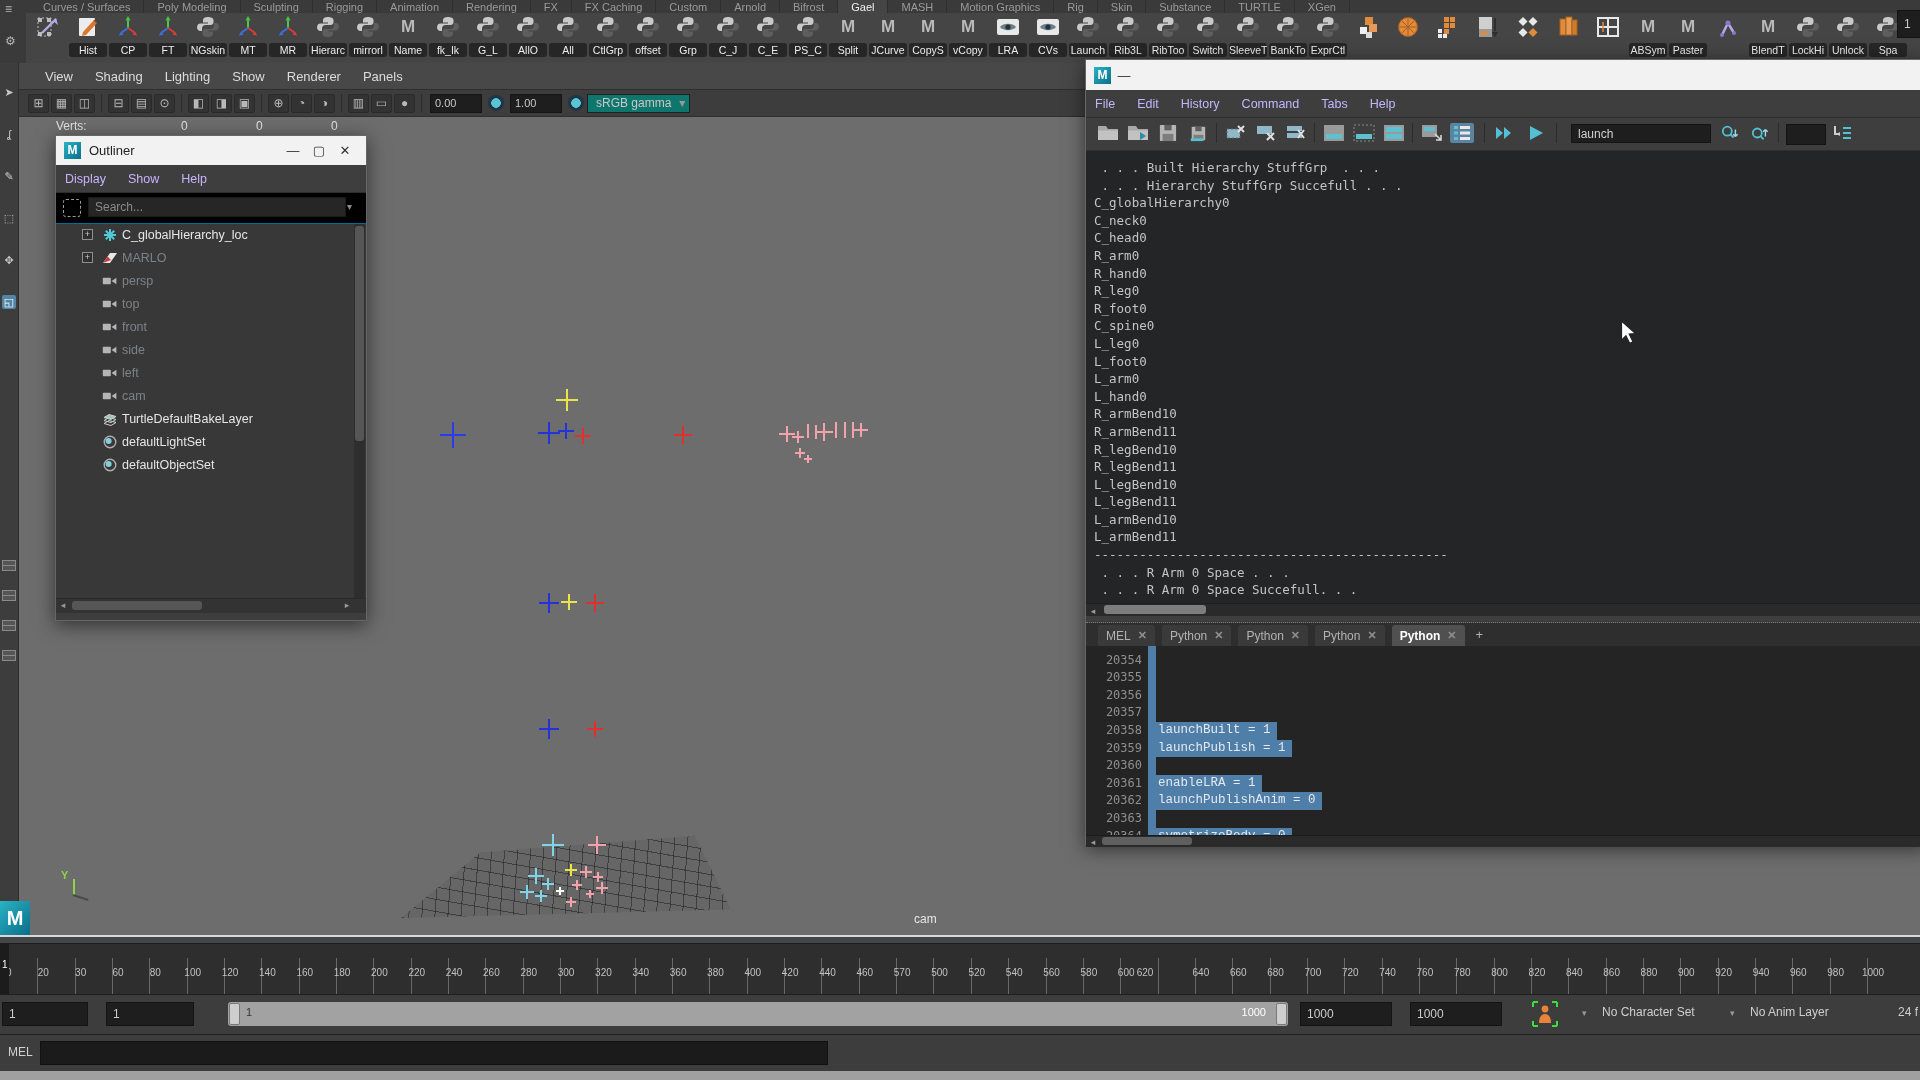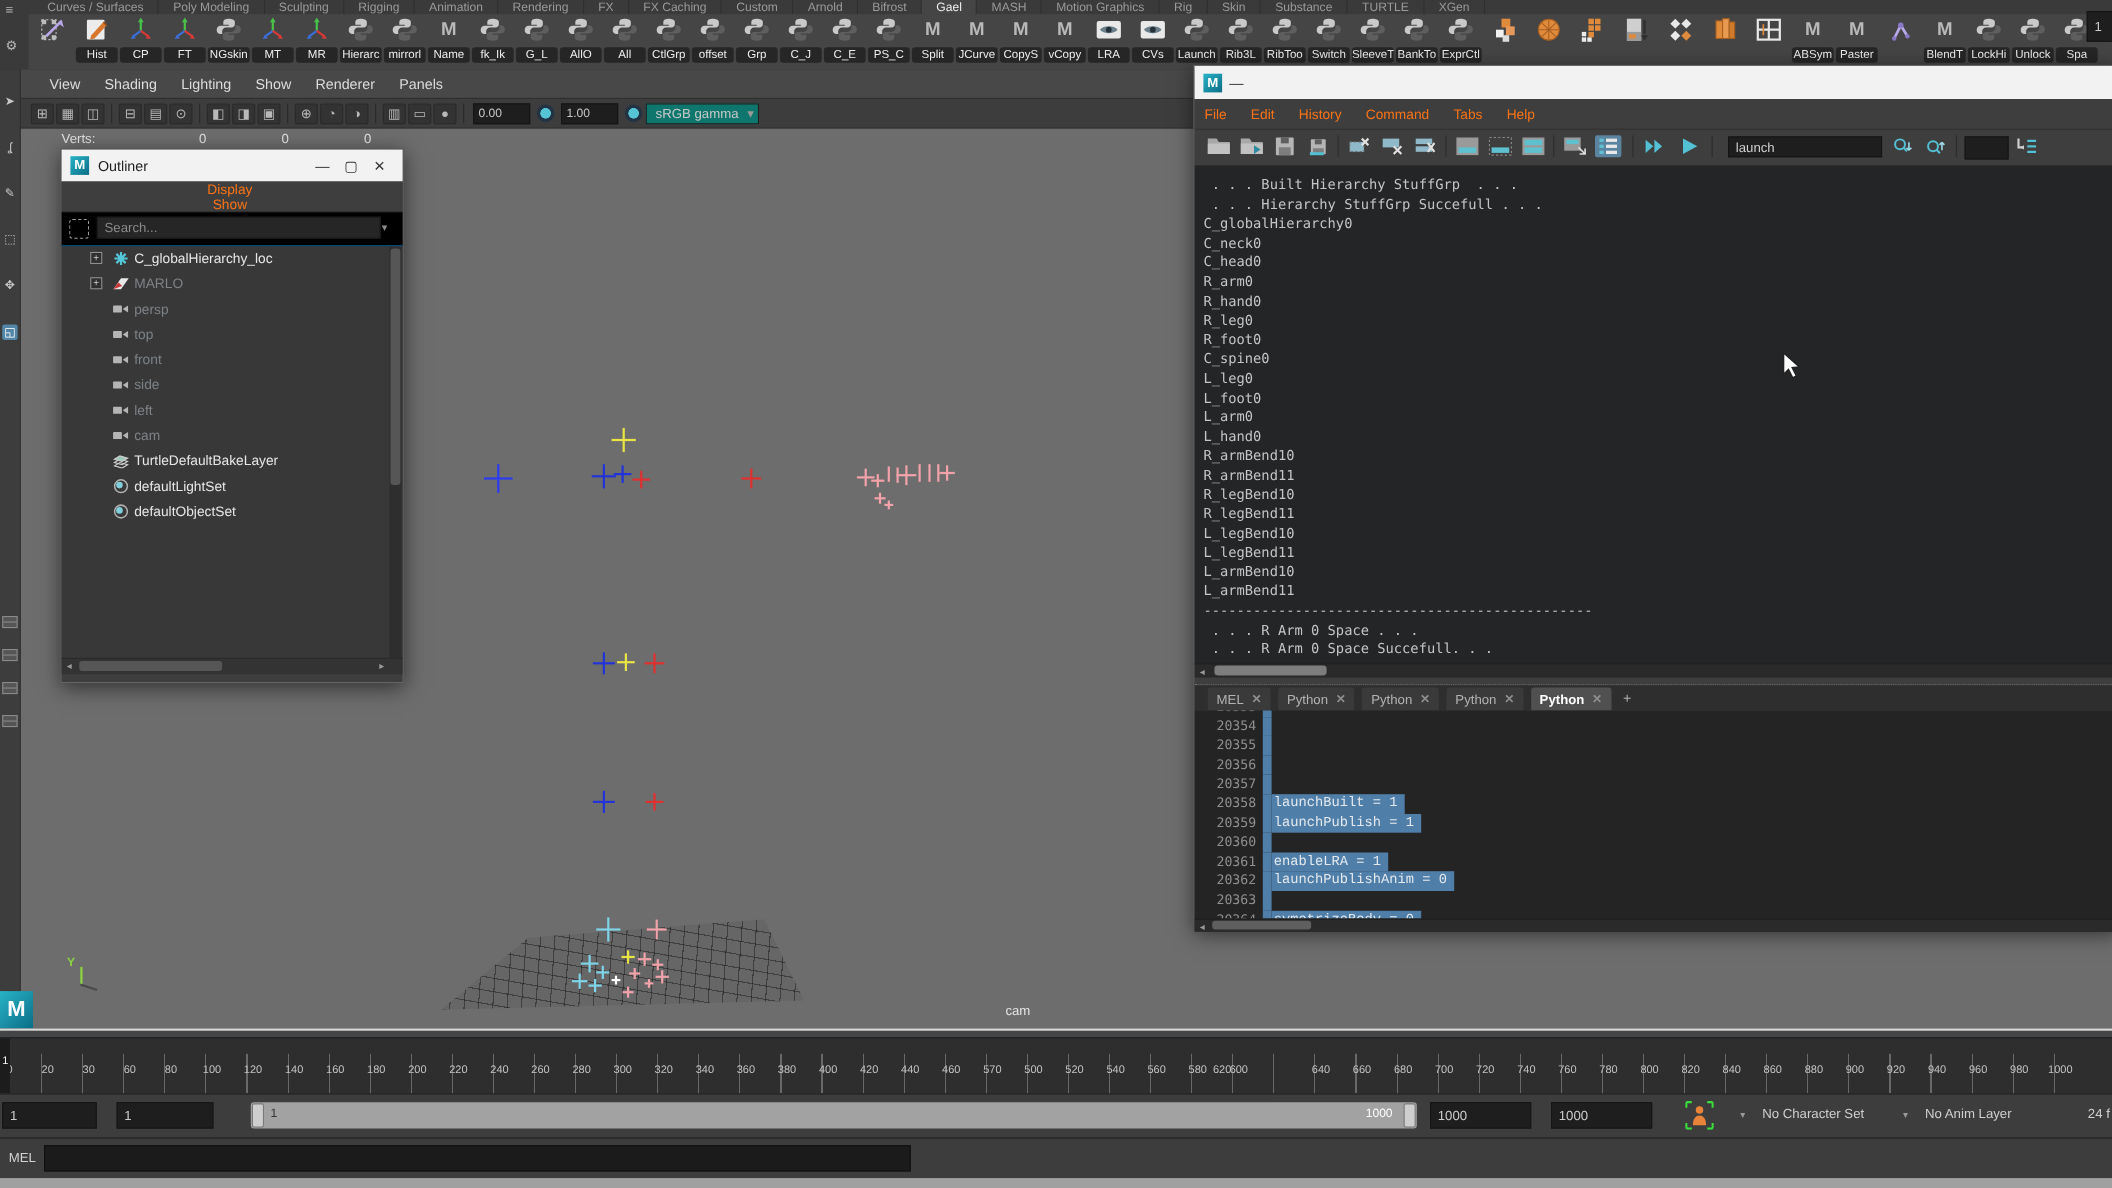--- a/index.html
+++ b/index.html
@@ -61,24 +61,24 @@
   #axis-gizmo .xline{position:absolute;left:14px;top:25px;width:16px;height:2px;background:#4a4a4a;transform:rotate(18deg);transform-origin:left;}
   #vp-bottom-line{left:0;top:935px;width:1920px;height:2px;background:#d8d8d8;}
   
   .float-win{position:absolute;border:1px solid #666;box-shadow:0 4px 18px rgba(0,0,0,.55);background:#3e3e3e;}
   .win-title{height:29px;background:#f2f2f2;display:flex;align-items:center;padding:0 8px;box-sizing:border-box;}
   .win-mi{width:17px;height:17px;background:linear-gradient(135deg,#29b3c6,#0b6e87);color:#fff;
           font:bold 12px "Liberation Sans",sans-serif;text-align:center;line-height:17px;flex:none;}
   .win-name{font-size:13px;color:#222;margin-left:8px;flex:1;}
   .win-ctl{width:26px;text-align:center;color:#333;font-size:13px;cursor:pointer;flex:none;}
   .menu-row{display:flex;align-items:center;background:#3e3e3e;border-bottom:1px solid #2e2e2e;}
-  .menu-item{font-size:12.5px;color:#f97316;margin-right:4px;padding:0 9px;cursor:pointer;}
+  .menu-item{font-size:12.5px;color:#c4b5fd;margin-right:4px;padding:0 9px;cursor:pointer;}
   
   #outliner{left:55px;top:135px;width:310px;height:484px;}
-  #outliner .menu-row{height:27px;flex-direction:column;}
+  #outliner .menu-row{height:27px;}
   #ol-search-row{position:relative;height:30px;background:#000000;border-bottom:1px solid #0369a1;}
   #ol-filter-ic{position:absolute;left:7px;top:6px;width:16px;height:16px;border:1px dashed #9a9a9a;border-radius:3px;cursor:pointer;}
   #ol-search{position:absolute;left:32px;top:4px;width:258px;height:20px;background:#262626;border:1px solid #1a1a1a;
              color:#cfcfcf;font-size:12px;padding:0 16px 0 6px;box-sizing:border-box;}
   #ol-search::placeholder{color:#8a8a8a;}
   #ol-search-chev{position:absolute;right:14px;top:8px;color:#8a8a8a;font-size:10px;pointer-events:none;}
   #ol-tree{position:relative;height:374px;background:#383838;overflow:hidden;}
   .ol-row{position:relative;height:23px;cursor:pointer;}
   .ol-expand{position:absolute;left:26px;top:5px;width:11px;height:11px;border:1px solid #8f8f8f;box-sizing:border-box;
              font-size:9px;line-height:8px;text-align:center;color:#cfcfcf;background:#2f2f2f;}
@@ -1264,21 +1264,21 @@
       <div class="tl-num" style="left: 790.14px;">420</div>
       <div class="tl-num" style="left: 827.48px;">440</div>
       <div class="tl-num" style="left: 864.82px;">460</div>
       <div class="tl-num" style="left: 902.16px;">570</div>
       <div class="tl-num" style="left: 939.5px;">500</div>
       <div class="tl-num" style="left: 976.84px;">520</div>
       <div class="tl-num" style="left: 1014.18px;">540</div>
       <div class="tl-num" style="left: 1051.52px;">560</div>
       <div class="tl-num" style="left: 1088.86px;">580</div>
       <div class="tl-num" style="left: 1126.2px;">600</div>
-      <div class="tl-num" style="left: 1111px; text-align: right;">620</div>
+      <div class="tl-num" style="left: 1145px; text-align: right;">620</div>
       <div class="tl-num" style="left: 1200.88px;">640</div>
       <div class="tl-num" style="left: 1238.22px;">660</div>
       <div class="tl-num" style="left: 1275.56px;">680</div>
       <div class="tl-num" style="left: 1312.9px;">700</div>
       <div class="tl-num" style="left: 1350.24px;">720</div>
       <div class="tl-num" style="left: 1387.58px;">740</div>
       <div class="tl-num" style="left: 1424.92px;">760</div>
       <div class="tl-num" style="left: 1462.26px;">780</div>
       <div class="tl-num" style="left: 1499.6px;">800</div>
       <div class="tl-num" style="left: 1536.94px;">820</div>

